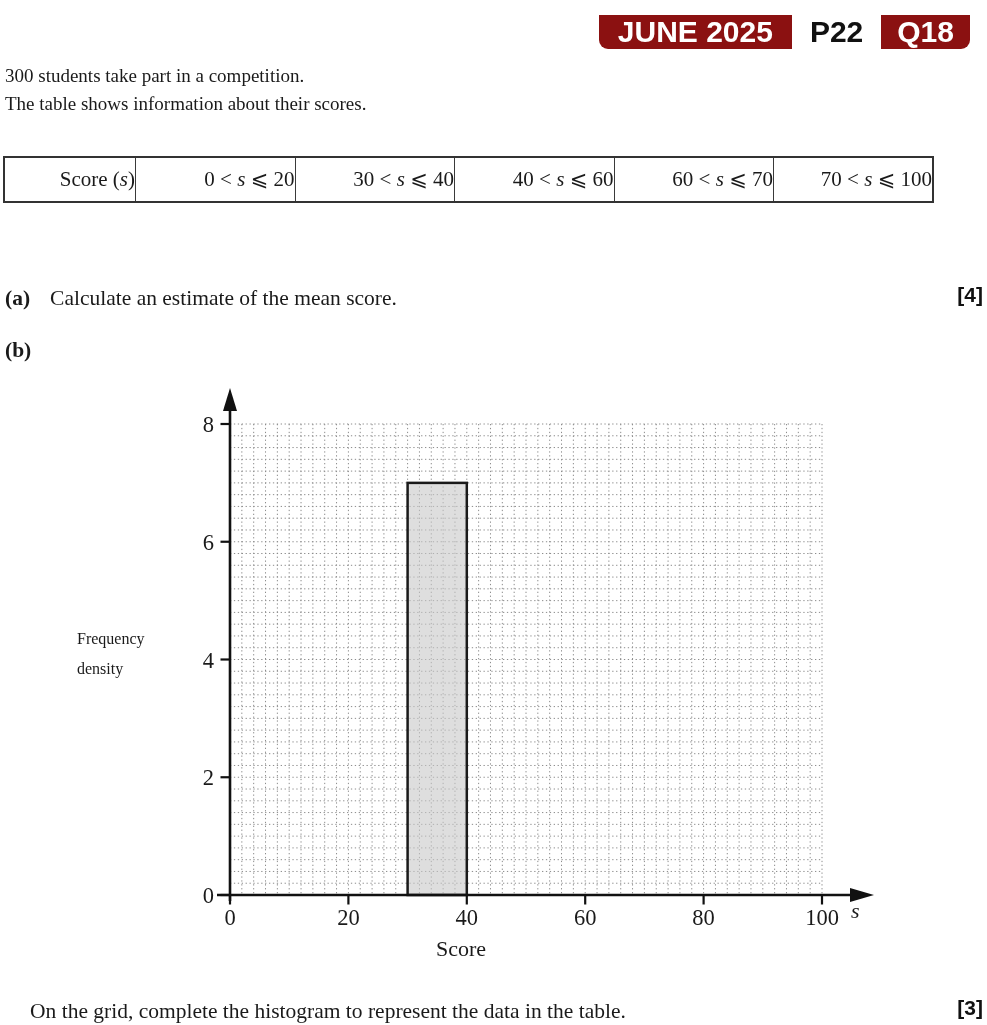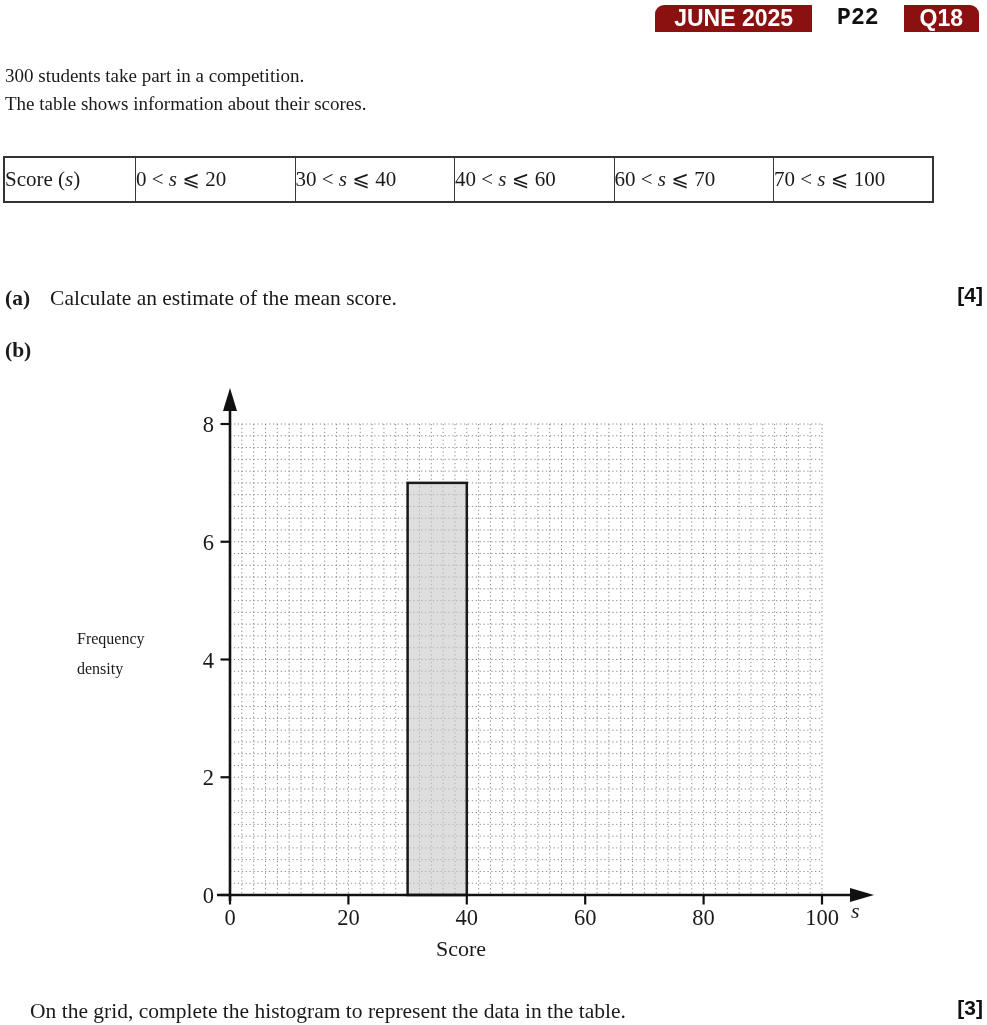--- a/index.html
+++ b/index.html
@@ -1,33 +1,33 @@
 <!DOCTYPE html>
 <html><head>
 <meta charset="utf-8">
 <style>
   html,body{margin:0;padding:0;background:#ffffff;}
   .page{position:relative;width:987px;height:1025px;background:#ffffff;overflow:hidden;
         font-family:"Liberation Serif","DejaVu Serif",serif;color:#1a1a1a;}
   
-  .badge{position:absolute;top:5px;right:8px;height:44px;display:flex;align-items:flex-start;
+  .badge{position:absolute;top:5px;right:17px;height:44px;display:flex;align-items:flex-end;
          border-radius:9px;overflow:hidden;font-family:"Liberation Sans","DejaVu Sans",sans-serif;
-         font-weight:700;font-size:23px;}
+         font-weight:700;font-size:30px;}
   .badge-seg{display:flex;align-items:center;justify-content:center;white-space:nowrap;}
   .badge-red{background:#8b1111;color:#ffffff;}
   .badge-white{background:#ffffff;color:#111111;border-radius:5px;}
   .seg-session{padding:0 19px;}
-  .seg-paper{padding:0 25px;font-family:Liberation Mono, monospace;}
+  .seg-paper{padding:0 18px;}
   .seg-question{padding:0 16px;}
   
   .intro{position:absolute;left:5px;top:62px;font-size:19px;line-height:28px;}
   
   table.freq-table{position:absolute;left:3px;top:156px;width:931px;border-collapse:collapse;
         table-layout:fixed;font-size:21px;}
-  table.freq-table td{border:1.5px solid #3a3a3a;height:43px;text-align:left;
+  table.freq-table td{border:1.5px solid #3a3a3a;height:43px;text-align:right;
         vertical-align:middle;padding:0;overflow:hidden;}
   table.freq-table{border:2px solid #333333;}
   td.lab{width:130px;text-align:left;padding-left:10px;}
   td.dbl{border-left:5px double #3a3a3a;}
   
   .part-a{position:absolute;left:5px;top:286px;font-size:21.5px;}
   .part-a .plabel{font-weight:700;margin-right:20px;}
   .part-b{position:absolute;left:5px;top:338px;font-size:21.5px;font-weight:700;}
   .marks{position:absolute;right:4px;font-family:"Liberation Sans","DejaVu Sans",sans-serif;
          font-weight:700;font-size:21px;color:#111;}

